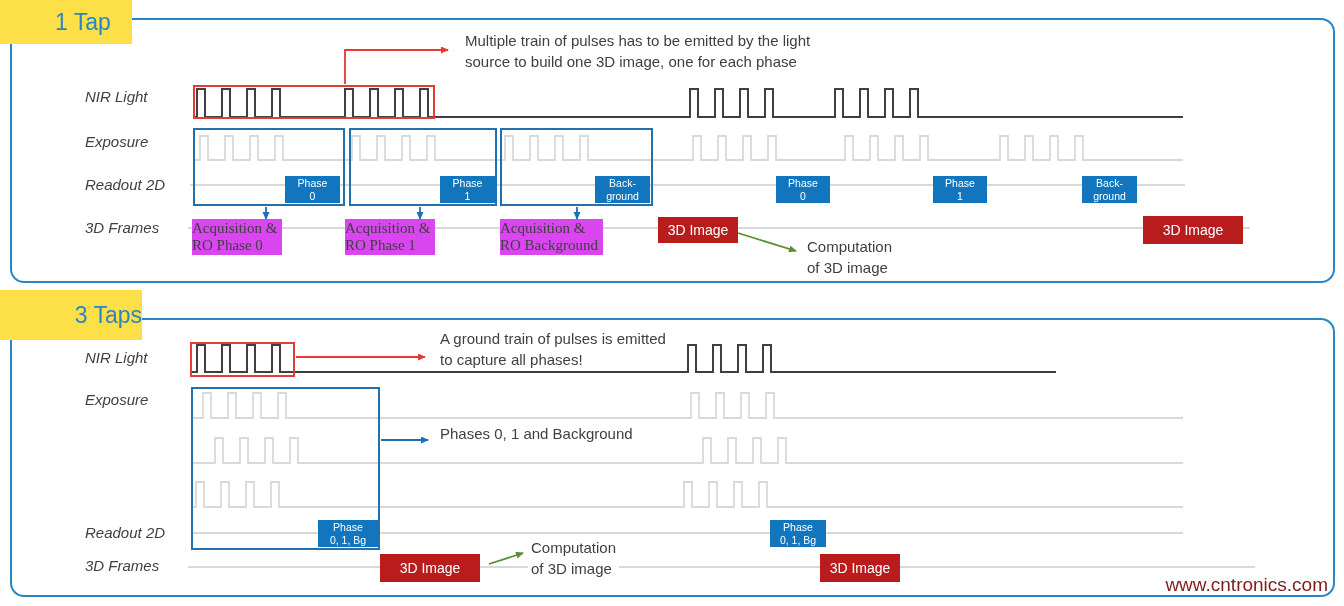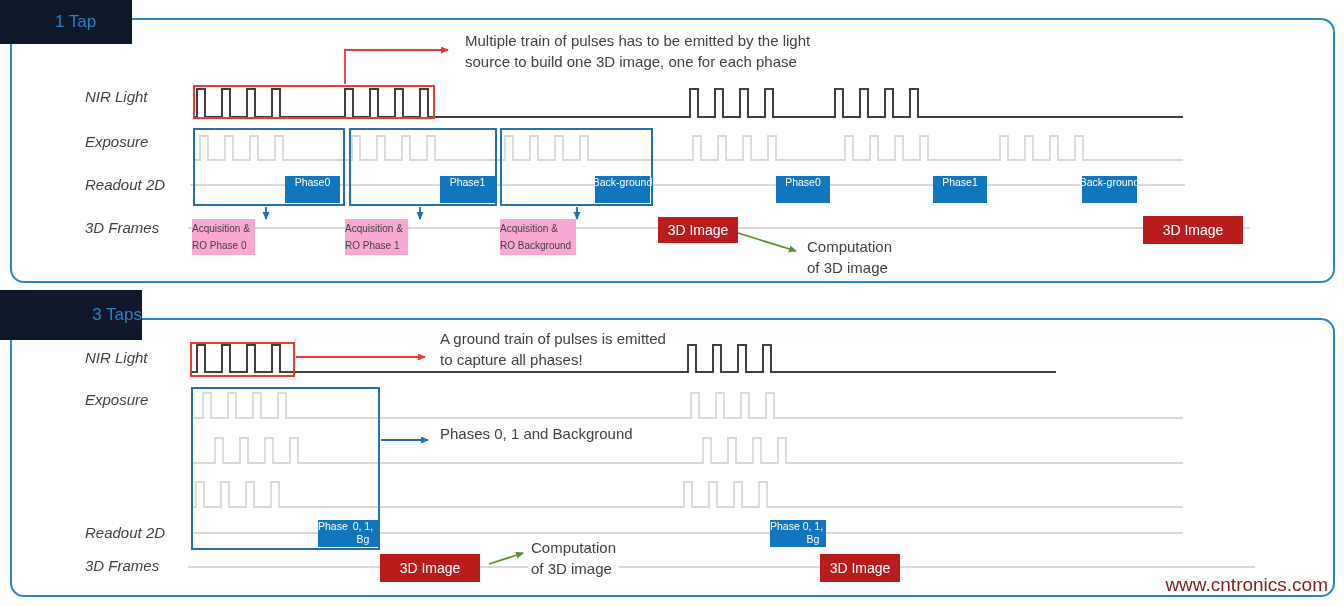--- a/index.html
+++ b/index.html
@@ -1,57 +1,57 @@
 <!DOCTYPE html>
 <html><head>
 <meta charset="utf-8">
 <style>
   html,body{margin:0;padding:0;background:#fff;}
   #canvas{position:relative;width:1344px;height:606px;background:#fff;overflow:hidden;
           font-family:"Liberation Sans",sans-serif;}
   .sect{position:absolute;border:2px solid #2b84c6;border-radius:14px;box-sizing:border-box;background:transparent;}
   #sect1{left:10px;top:18px;width:1325px;height:265px;}
   #sect2{left:10px;top:318px;width:1325px;height:279px;}
-  .title{position:absolute;background:#0f172a;color:#2b84c6;font-size:17px;z-index:3;}
+  .title{position:absolute;background:#fde047;color:#2b84c6;font-size:23px;z-index:3;}
   #t1{left:0;top:0;width:132px;height:44px;line-height:44px;padding-left:55px;box-sizing:border-box;}
   #t2{left:0;top:290px;width:142px;height:50px;line-height:50px;padding-left:55px;box-sizing:border-box;text-align:right;}
   #wave-svg{position:absolute;left:0;top:0;width:1344px;height:606px;z-index:2;}
   .lbl{position:absolute;font-size:15px;color:#3f3f3f;z-index:4;font-style:italic;}
   #l1-nir{left:85px;top:88px;} #l1-exp{left:85px;top:133px;} #l1-ro{left:85px;top:176px;} #l1-3d{left:85px;top:219px;}
   #l2-nir{left:85px;top:349px;} #l2-exp{left:85px;top:391px;} #l2-ro{left:85px;top:524px;} #l2-3d{left:85px;top:557px;}
   .rboxo{position:absolute;border:2px solid #e63a35;box-sizing:border-box;z-index:4;}
   #rbox1{left:193px;top:85px;width:242px;height:34px;}
   #rbox2{left:190px;top:342px;width:105px;height:35px;}
   .obox{position:absolute;border:2px solid #2270ae;box-sizing:border-box;z-index:4;}
   #ob1{left:193px;top:128px;width:152px;height:78px;}
   #ob2{left:349px;top:128px;width:148px;height:78px;}
   #ob3{left:500px;top:128px;width:153px;height:78px;}
   #ob4{left:191px;top:387px;width:189px;height:163px;}
   .pbox{position:absolute;background:#1176bd;color:#fff;font-size:10.5px;line-height:12.5px;
-        text-align:center;display:flex;flex-direction:row;justify-content:center;z-index:5;}
+        text-align:center;display:flex;flex-direction:column;justify-content:center;z-index:5;}
   #pb10{left:285px;top:176px;width:55px;height:27px;}
   #pb11{left:440px;top:176px;width:55px;height:27px;}
   #pb12{left:595px;top:176px;width:55px;height:27px;}
   #pb13{left:776px;top:176px;width:54px;height:27px;}
   #pb14{left:933px;top:176px;width:54px;height:27px;}
   #pb15{left:1082px;top:176px;width:55px;height:27px;}
   #pb20{left:318px;top:520px;width:60px;height:27px;}
   #pb21{left:770px;top:520px;width:56px;height:27px;}
   .gbox{position:absolute;background:#b91c1c;color:#fff;font-size:14px;
         display:flex;align-items:center;justify-content:center;z-index:5;}
   #gb10{left:658px;top:217px;width:80px;height:26px;}
   #gb11{left:1143px;top:216px;width:100px;height:28px;}
   #gb20{left:380px;top:554px;width:100px;height:28px;}
   #gb21{left:820px;top:554px;width:80px;height:28px;}
   .note{position:absolute;font-size:15px;color:#3f3f3f;line-height:21px;background:#fff;
         padding:0 3px;z-index:4;white-space:nowrap;}
   #np1{left:462px;top:30px;} #nc1{left:804px;top:236px;}
   #np2{left:437px;top:328px;} #na2{left:437px;top:423px;} #nc2{left:528px;top:537px;}
-  .fnote{position:absolute;font-size:10px;color:#3f3f3f;line-height:17px;background:#f9a8d4;
-         padding:1px 5px 1px 0;z-index:4;white-space:nowrap;}
+  .fnote{position:absolute;font-size:15px;color:#3f3f3f;line-height:17px;background:#d946ef;
+         padding:1px 5px 1px 0;z-index:4;white-space:nowrap;font-family:Liberation Serif, serif;}
   #fn0{left:192px;top:219px;} #fn1{left:345px;top:219px;} #fn2{left:500px;top:219px;}
   #wm{position:absolute;right:16px;top:574px;font-size:19px;color:#7f1d1d;z-index:6;}
 </style>
 </head>
 <body>
 
 <div id="canvas">
 
   <div class="sect" id="sect1"></div>
   <div class="sect" id="sect2"></div>

